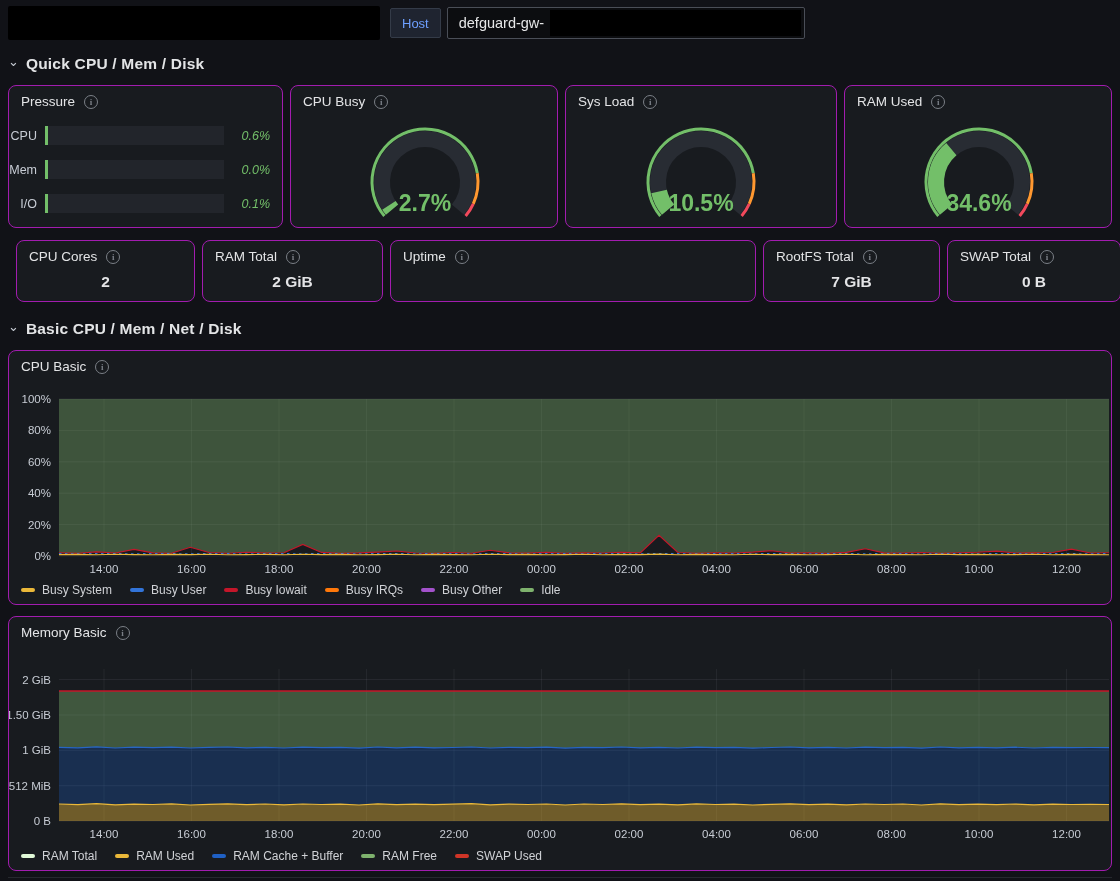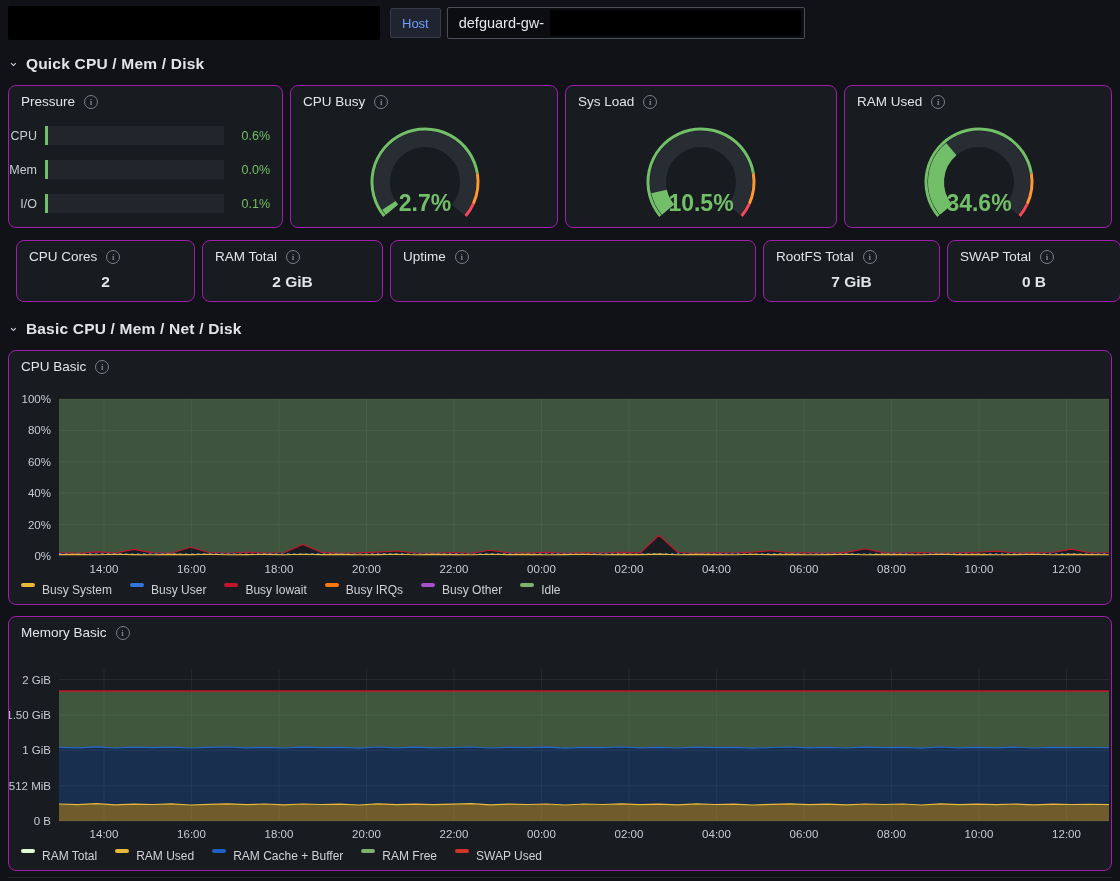--- a/index.html
+++ b/index.html
@@ -36,38 +36,38 @@
     color:#7b8087; font-size:9px; font-weight:700; display:inline-flex; align-items:center;
     justify-content:center; font-family:"Liberation Serif", serif; }
 
   
   .p-rows { position:absolute; left:0; right:12px; top:40px; display:flex;
     flex-direction:column; gap:15px; }
   .p-row { display:flex; align-items:center; height:19px; }
   .p-label { width:36px; text-align:right; font-size:12.5px; color:#c7ccd4; padding-right:8px; }
   .p-bar { flex:1; height:19px; background:#22252b; position:relative; }
   .p-fill { position:absolute; left:0; top:0; bottom:0; background:#73bf69; }
-  .p-val { width:46px; text-align:right; font-size:12.5px; color:#73bf69; }
+  .p-val { width:46px; text-align:right; font-size:12.5px; color:#73bf69;font-style:italic; }
 
   
   .gauge-wrap { position:absolute; left:0; right:0; top:28px; bottom:0; }
   .gauge-wrap svg { display:block; margin:0 auto; }
 
   
   .stat-value { position:absolute; left:0; right:0; top:32px; text-align:center;
     font-size:15.5px; font-weight:700; color:#e3e4e6; }
 
   
   .chart-panel { margin:0 8px; height:255px; }
   .chart-panel.cpu { margin-top:10px; }
   .chart-panel.mem { margin-top:11px; }
   .chart-area { position:absolute; left:0; top:0; width:1102px; height:232px; }
   .legend-row { position:absolute; left:12px; right:12px; bottom:7px; display:flex;
     gap:18px; align-items:center; }
-  .lg-item { display:flex; gap:7px; cursor:pointer; }
+  .lg-item { display:flex; align-items:center; gap:7px; cursor:pointer; }
   .lg-mark { width:14px; height:4px; border-radius:2px; display:inline-block; }
   .lg-text { font-size:12px; color:#d0d2d6; }
 
   .bottom-edge { margin:6px 8px 0 8px; border-top:1px solid #26282e; height:2px; }
 </style>
 </head>
 <body>
 
 <div class="topbar">
   <div class="redact redact-title"></div>

